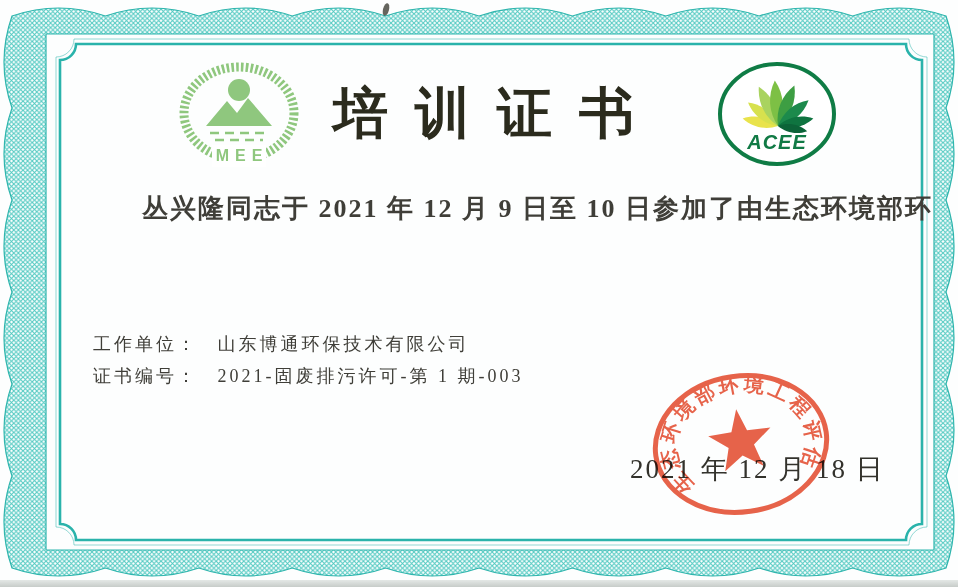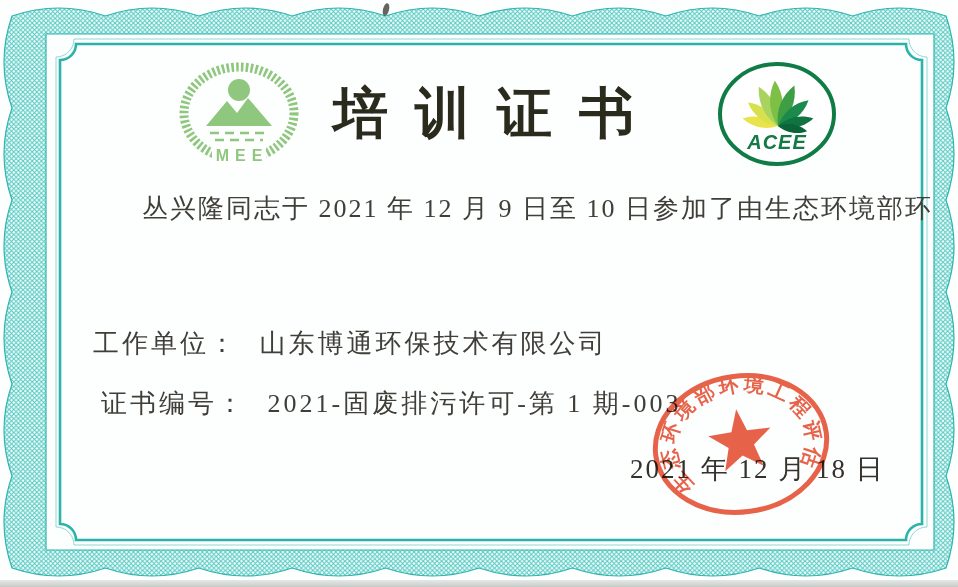--- a/index.html
+++ b/index.html
@@ -23,30 +23,30 @@
   }
   .mee-logo{position:absolute;left:170px;top:57px;}
   .acee-logo{position:absolute;left:714px;top:60px;}
   .cert-title{
     position:absolute;left:497px;top:84px;transform:translateX(-50%);
     font-size:55px;font-weight:bold;color:#2b2b1d;
     letter-spacing:27px;white-space:nowrap;line-height:60px;text-align:center;
   }
   .body-text{
     position:absolute;left:80px;top:191px;width:810px;
-    font-size:26px;color:#3f3e38;letter-spacing:2px;
+    font-size:26px;color:#3f3e38;letter-spacing:2px;font-weight:bold;
   }
   .body-line{white-space:nowrap;height:35px;line-height:35px;}
   .body-line.indent{padding-left:62px;}
   .field-row{
     position:absolute;left:93px;white-space:nowrap;
-    font-size:26px;color:#3f3e38;letter-spacing:3px;line-height:32px;
+    font-size:18px;color:#3f3e38;letter-spacing:3px;line-height:32px;
   }
   .field-row.unit{top:328px;}
-  .field-row.certno{top:388px;margin-left:8px;}
+  .field-row.certno{top:360px;}
   .field-label{margin-right:12px;}
   .issue-date{
     position:absolute;left:630px;top:451px;white-space:nowrap;
     font-size:27px;color:#33322c;letter-spacing:2px;
   }
   .seal{
     position:absolute;left:645px;top:370px;
     opacity:.86;mix-blend-mode:multiply;
   }
 </style>

